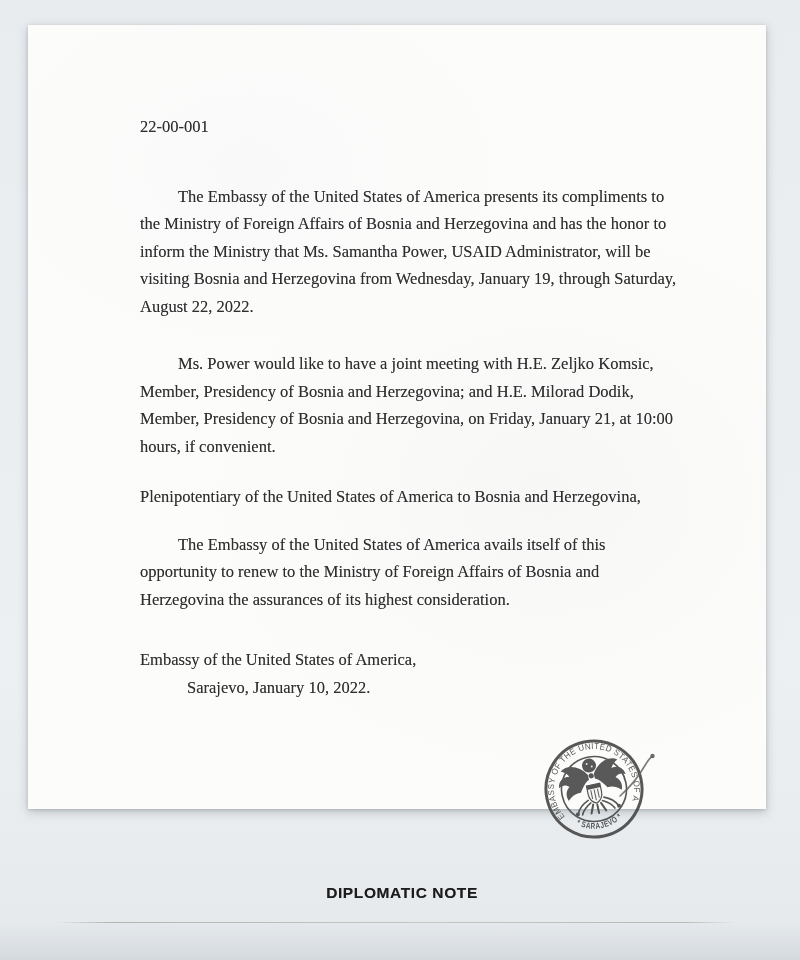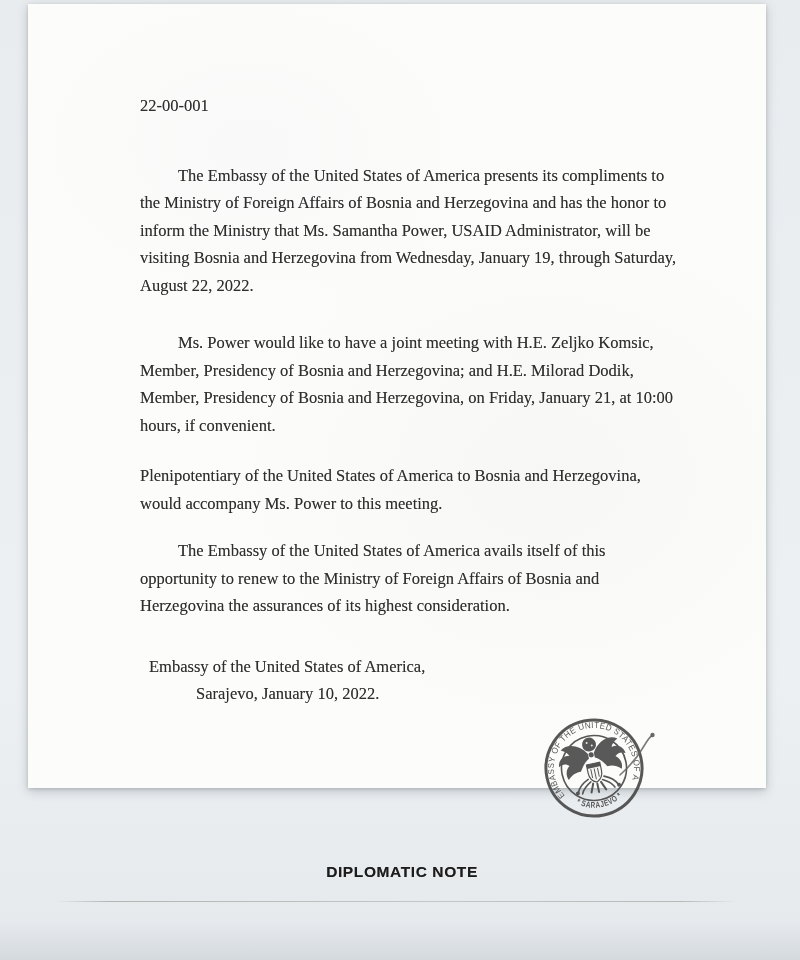--- a/index.html
+++ b/index.html
@@ -2,41 +2,41 @@
 <html><head>
 <meta charset="utf-8">
 <style>
   html,body{margin:0;padding:0;}
   body{
     width:800px;height:960px;position:relative;overflow:hidden;
     background:linear-gradient(180deg,#e9ecef 0%,#edf0f2 70%,#e6eaed 96%,#d4d9de 100%);
     font-family:"Liberation Serif","DejaVu Serif",serif;
   }
   .page{
-    position:absolute;left:28px;top:4px;width:738px;height:784px;
+    position:absolute;left:28px;top:25px;width:738px;height:784px;
     background:
       radial-gradient(ellipse 420px 300px at 30% 18%, rgba(244,246,245,.55), transparent 60%),
       radial-gradient(ellipse 520px 420px at 70% 60%, rgba(240,242,240,.45), transparent 65%),
       #fcfcfb;
     box-shadow:0 3px 10px rgba(80,90,100,.30), 0 1px 3px rgba(80,90,100,.22);
   }
   .content{
     padding:88px 0 0 112px;
     color:#2e2e2e;
     font-size:16.5px;
     line-height:27.5px;
     text-shadow:0 0 .6px rgba(46,46,46,.45);
   }
   .line{white-space:nowrap;}
   .indent{padding-left:38px;}
   .para-1{margin-top:42px;}
   .para-2{margin-top:30px;}
   .para-3{margin-top:23px;}
   .para-4{margin-top:20px;}
-  .closing{margin-top:33px;margin-left:9px;}
+  .closing{margin-top:33px;}
   .closing .line2{padding-left:47px;}
   .caption{
     position:absolute;top:859px;left:0;width:100%;box-sizing:border-box;
     padding-left:10px;text-align:center;
     font-family:"Liberation Sans","DejaVu Sans",sans-serif;
     font-weight:700;font-size:15.5px;letter-spacing:.6px;color:#1c1c1c;
     text-shadow:0 0 .5px rgba(0,0,0,.45);
   }
   .fold-line{
     position:absolute;top:897px;left:27px;width:682px;height:1px;
@@ -73,21 +73,20 @@
           <div class="line">August 22, 2022.</div>
         </div>
         <div class="para para-2">
           <div class="line indent">Ms. Power would like to have a joint meeting with H.E. Zeljko Komsic,</div>
           <div class="line">Member, Presidency of Bosnia and Herzegovina; and H.E. Milorad Dodik,</div>
           <div class="line">Member, Presidency of Bosnia and Herzegovina, on Friday, January 21, at 10:00</div>
           <div class="line">hours, if convenient.</div>
         </div>
         <div class="para para-3">
           <div class="line">Plenipotentiary of the United States of America to Bosnia and Herzegovina,</div>
-          <div class="line">would accompany Ms. Power to this meeting.</div>
         </div>
         <div class="para para-4">
           <div class="line indent">The Embassy of the United States of America avails itself of this</div>
           <div class="line">opportunity to renew to the Ministry of Foreign Affairs of Bosnia and</div>
           <div class="line">Herzegovina the assurances of its highest consideration.</div>
         </div>
       </div>
 
     <div class="closing">
       <div class="line">Embassy of the United States of America,</div>

